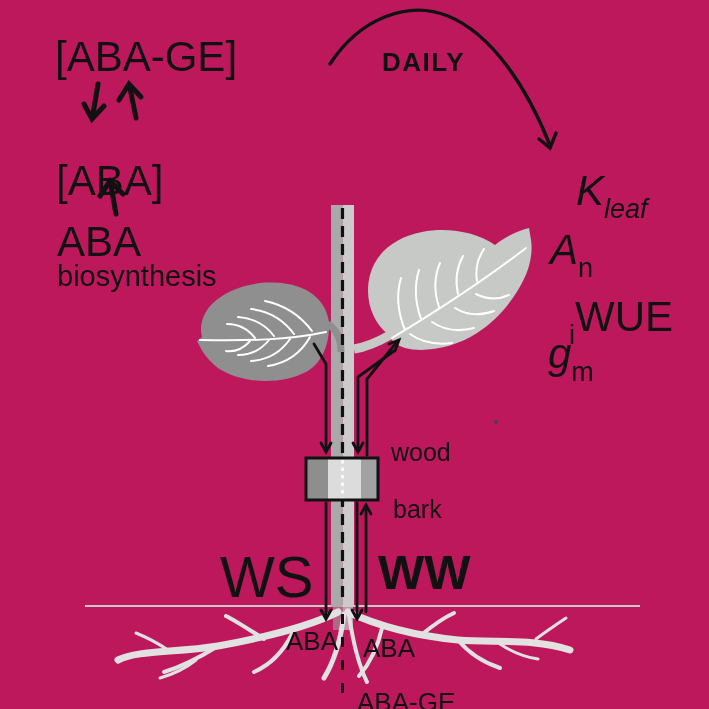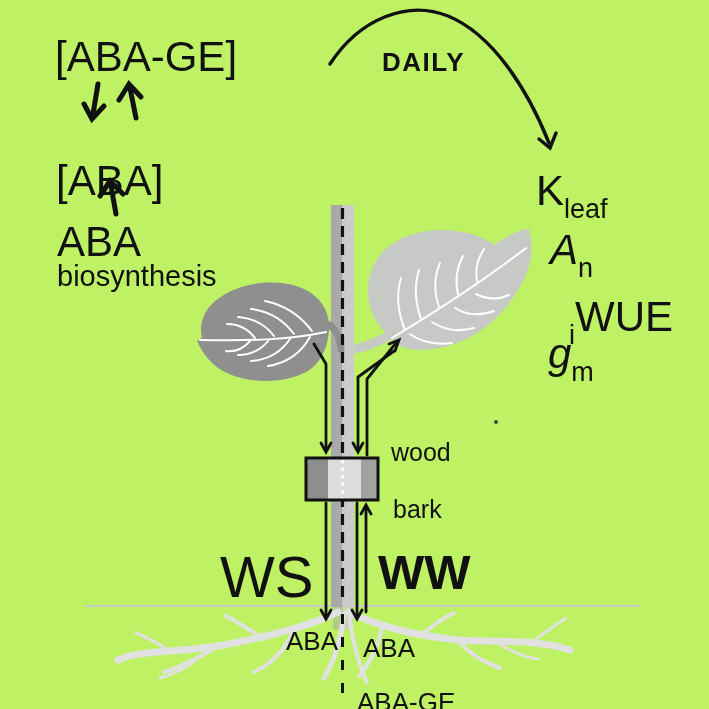--- a/index.html
+++ b/index.html
@@ -1,29 +1,29 @@
 <!DOCTYPE html>
 <html><head>
 <meta charset="utf-8">
 <style>
   html,body{margin:0;padding:0;background:#fff;}
-  #figure{position:relative;width:709px;height:709px;background:#bef264;overflow:hidden;
+  #figure{position:relative;width:709px;height:709px;background:#be185d;overflow:hidden;
           font-family:"Liberation Sans",sans-serif;color:#111;}
   #plant-svg{position:absolute;left:0;top:0;}
   .txt{position:absolute;white-space:nowrap;line-height:1;color:#111;}
   #aba-ge-pool   {left:55px;  top:36px;  font-size:42px;}
   #aba-pool      {left:56px;  top:128px; font-size:42px;margin-top:32px;}
   #aba-word      {left:57px;  top:221px; font-size:42px;}
   #biosynthesis  {left:57px;  top:262px; font-size:29px;}
   #daily         {left:382px; top:49px;  font-size:26px; font-weight:bold; letter-spacing:1.5px;}
   #dynamics      {left:358px; top:106px; font-size:26px; font-weight:bold; letter-spacing:1px;}
   .out{position:absolute;font-size:42px;line-height:1;}
   .out .sub{font-size:27px;position:relative;top:13px;}
   .out .it{font-style:italic;}
-  #out-kleaf {left:536px; top:170px;}
+  #out-kleaf {left:576px; top:170px;font-style:italic;}
   #out-an    {left:550px; top:217px;margin-top:12px;}
   #out-iwue  {left:541px; top:296px;margin-left:28px;}
   #out-gm    {left:548px; top:333px;}
   #wood-label{left:391px; top:440px; font-size:25px;}
   #bark-label{left:393px; top:497px; font-size:25px;text-align:right;}
   #ws-label  {left:220px; top:548px; font-size:58px; font-weight:normal;}
   #ww-label  {left:378px; top:548px; font-size:49px; font-weight:bold;}
   #aba-root-left {left:286px; top:628px; font-size:26px;}
   #aba-root-right{left:363px; top:635px; font-size:26px;}
   #abage-root    {left:357px; top:662px; font-size:26px;margin-top:27px;}

